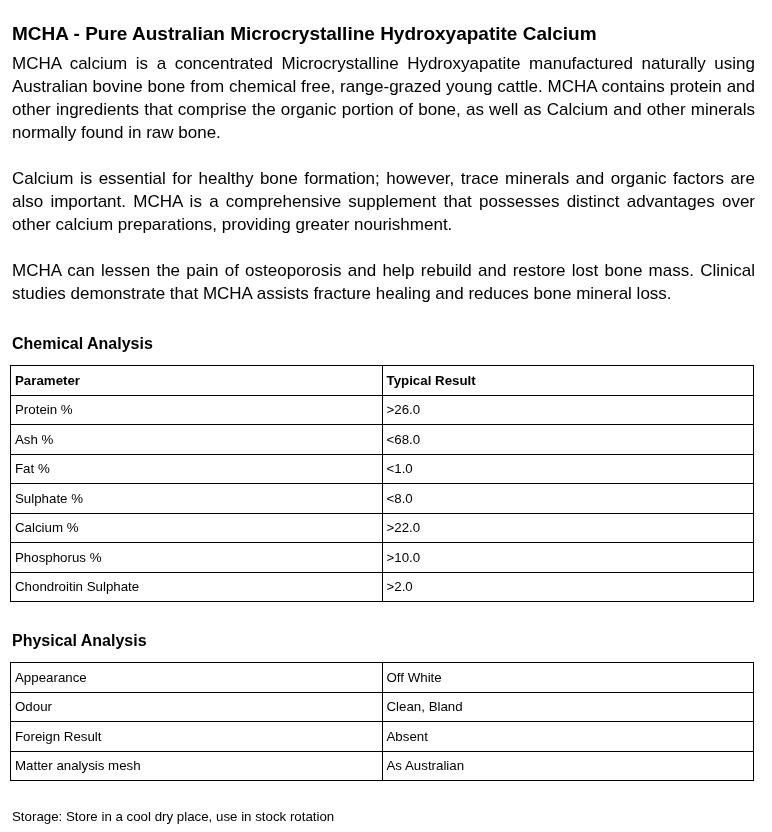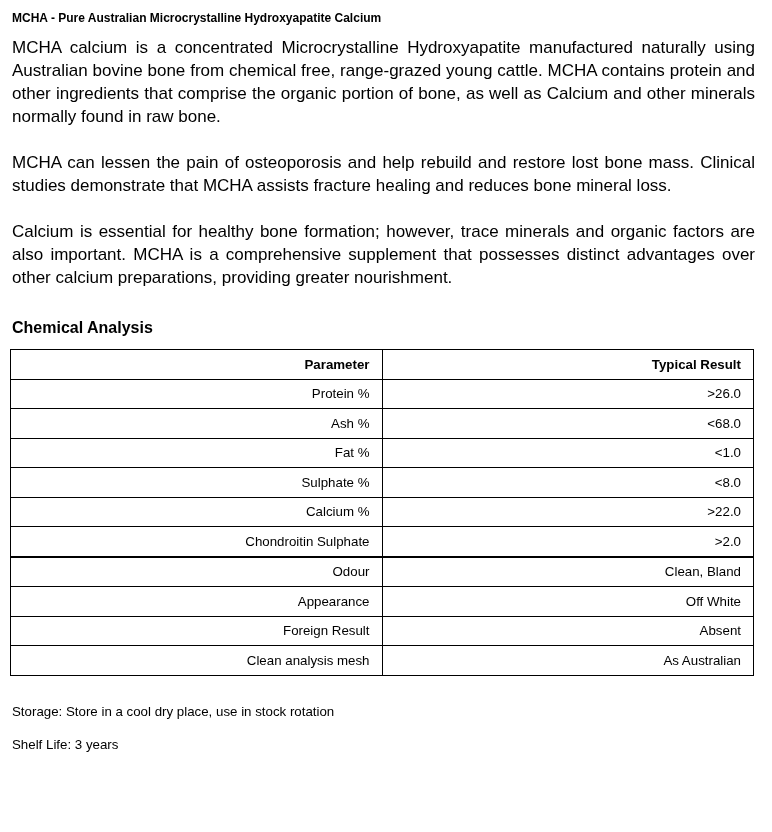--- a/index.html
+++ b/index.html
@@ -12,24 +12,24 @@
   }
   body {
     width: 772px;
     height: 832px;
     overflow: hidden;
   }
   .doc {
     padding: 5px 17px 0 12px;
   }
   h1.page-title {
-    font-size: 12px;
+    font-size: 19px;
     line-height: 26px;
     font-weight: bold;
-    margin: 0 0 5px 0;
+    margin: 16px 0 5px 0;
   }
   p.para {
     font-size: 17px;
     line-height: 23px;
     text-align: justify;
     margin: 0 0 23px 0;
   }
   h2.section-heading {
     font-size: 16px;
     line-height: 18px;
@@ -39,23 +39,23 @@
   table.spec-table {
     border-collapse: collapse;
     table-layout: fixed;
     width: 744px;
     margin-left: -2px;
   }
   table.spec-table th,
   table.spec-table td {
     border: 1.5px solid #000000;
     height: 29.5px;
-    padding: 0 12px;
+    padding: 0 4px;
     font-size: 13.3px;
-    text-align: right;
+    text-align: left;
     vertical-align: middle;
     white-space: nowrap;
     overflow: hidden;
     margin-top: 20px;
   }
   table.spec-table th {
     font-weight: bold;
   }
   p.note {
     font-size: 13.3px;
@@ -67,22 +67,22 @@
   }
 </style>
 </head>
 <body>
 
 <div class="doc">
 
   <h1 class="page-title">MCHA - Pure Australian Microcrystalline Hydroxyapatite Calcium</h1>
 
   <p class="para">MCHA calcium is a concentrated Microcrystalline Hydroxyapatite manufactured naturally using Australian bovine bone from chemical free, range-grazed young cattle. MCHA contains protein and other ingredients that comprise the organic portion of bone, as well as Calcium and other minerals normally found in raw bone.</p>
+  <p class="para">Calcium is essential for healthy bone formation; however, trace minerals and organic factors are also important. MCHA is a comprehensive supplement that possesses distinct advantages over other calcium preparations, providing greater nourishment.</p>
   <p class="para">MCHA can lessen the pain of osteoporosis and help rebuild and restore lost bone mass. Clinical studies demonstrate that MCHA assists fracture healing and reduces bone mineral loss.</p>
-  <p class="para">Calcium is essential for healthy bone formation; however, trace minerals and organic factors are also important. MCHA is a comprehensive supplement that possesses distinct advantages over other calcium preparations, providing greater nourishment.</p>
 
   <h2 class="section-heading">Chemical Analysis</h2>
 
   <table class="spec-table">
     <colgroup>
         <col style="width:50%">
         <col style="width:50%">
       </colgroup>
     <thead>
       <tr>
@@ -105,47 +105,52 @@
       </tr>
       <tr>
         <td>Sulphate %</td>
         <td>&lt;8.0</td>
       </tr>
       <tr>
         <td>Calcium %</td>
         <td>&gt;22.0</td>
       </tr>
       <tr>
+        <td>Phosphorus %</td>
+        <td>&gt;10.0</td>
+      </tr>
+      <tr>
         <td>Chondroitin Sulphate</td>
         <td>&gt;2.0</td>
       </tr>
     </tbody>
   </table>
 
+  <h2 class="section-heading">Physical Analysis</h2>
 
   <table class="spec-table">
     <colgroup>
         <col style="width:50%">
         <col style="width:50%">
       </colgroup>
     <tbody>
       <tr>
+        <td>Appearance</td>
+        <td>Off White</td>
+      </tr>
+      <tr>
         <td>Odour</td>
         <td>Clean, Bland</td>
-      </tr>
-      <tr>
-        <td>Appearance</td>
-        <td>Off White</td>
       </tr>
       <tr>
         <td>Foreign Result</td>
         <td>Absent</td>
       </tr>
       <tr>
-        <td>Clean analysis mesh</td>
+        <td>Matter analysis mesh</td>
         <td>As Australian</td>
       </tr>
     </tbody>
   </table>
 
   <p class="note first">Storage: Store in a cool dry place, use in stock rotation</p>
   <p class="note">Shelf Life: 3 years</p>
 
 </div>
 

